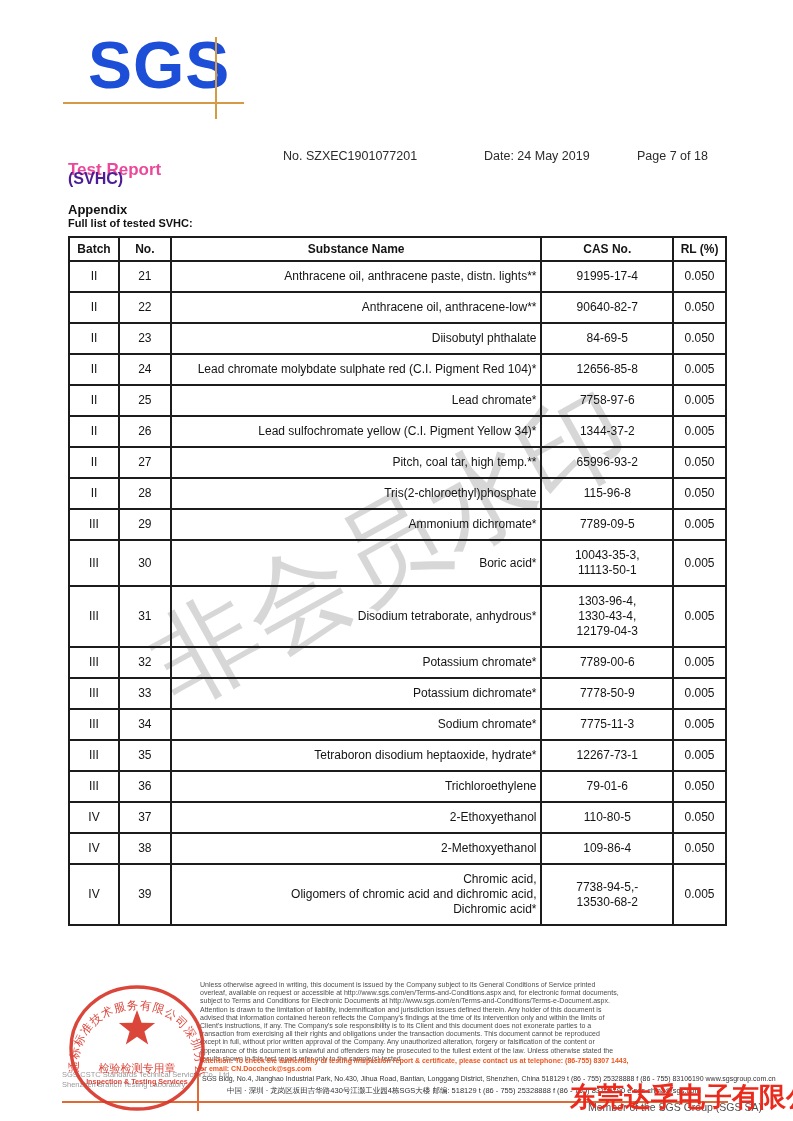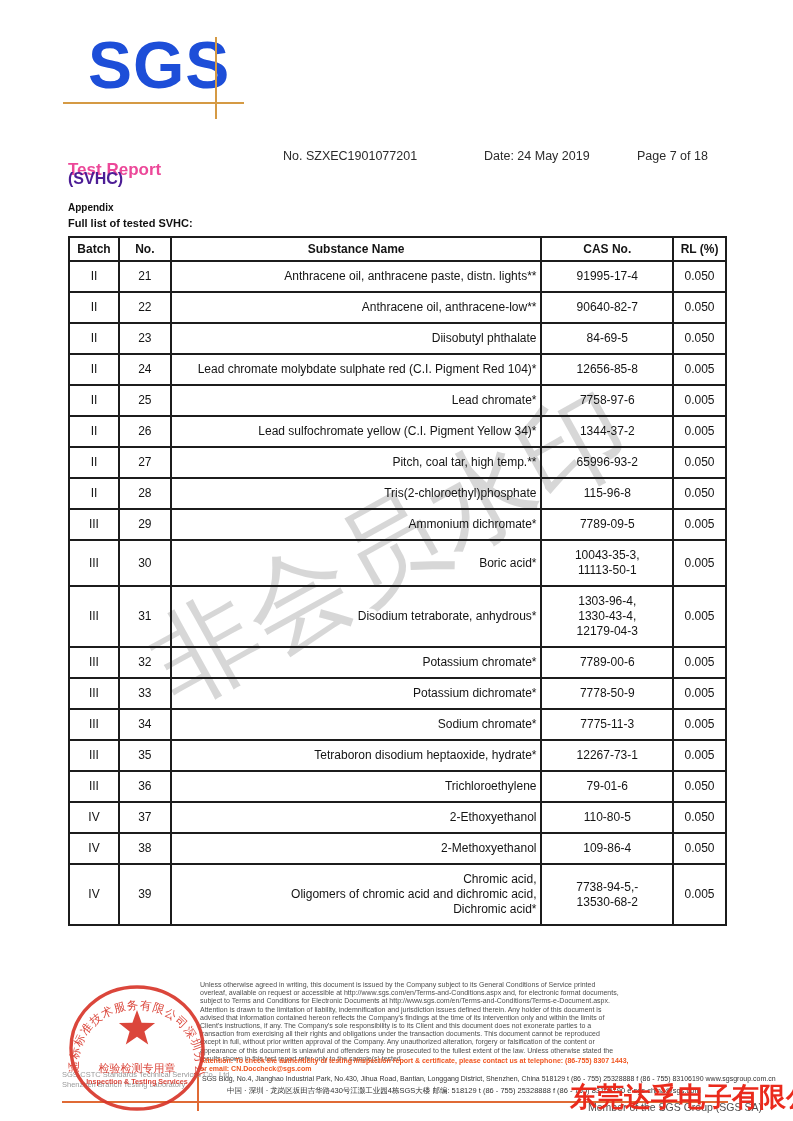--- a/index.html
+++ b/index.html
@@ -11,21 +11,21 @@
   .logo{position:absolute;left:88px;top:30px;font-size:66px;font-weight:bold;
         color:#1d4ed8;letter-spacing:1px;line-height:70px;}
   .logo-hline{position:absolute;left:63px;top:102px;width:181px;height:2px;background:#d59a44;}
   .logo-vline{position:absolute;left:215px;top:37px;width:2px;height:82px;background:#d59a44;}
   
   .title{position:absolute;left:68px;top:160px;font-size:17px;font-weight:bold;color:#ec4899;}
   .subtitle{position:absolute;left:68px;top:170px;font-size:16px;font-weight:bold;color:#4c1d95;}
   .report-no{position:absolute;left:283px;top:149px;font-size:12.5px;color:#2b2b2b;text-align:center;}
   .date{position:absolute;left:484px;top:149px;font-size:12.5px;color:#2b2b2b;}
   .page-info{position:absolute;left:637px;top:149px;font-size:12.5px;color:#2b2b2b;}
-  .appendix{position:absolute;left:68px;top:202px;font-size:10px;font-weight:bold;color:#111;}
+  .appendix{position:absolute;left:68px;top:202px;font-size:13px;font-weight:bold;color:#111;}
   .full-list{position:absolute;left:68px;top:217px;font-size:11px;font-weight:bold;color:#111;}
   
   .watermark{position:absolute;left:128px;top:478px;z-index:1;white-space:nowrap;
     font-size:105px;color:rgba(175,175,175,0.5);transform:rotate(-29deg);
     pointer-events:none;letter-spacing:0px;}
   
   table.svhc{position:absolute;left:68px;top:236px;width:659px;z-index:2;
     border-collapse:collapse;font-size:12px;color:#141414;background:transparent;}
   table.svhc th{border:2px solid #1c1c1c;font-weight:bold;font-size:12px;padding:4px 2px;}
   table.svhc td{border:2px solid #1c1c1c;padding:7px 4px;vertical-align:middle;line-height:15px;}

